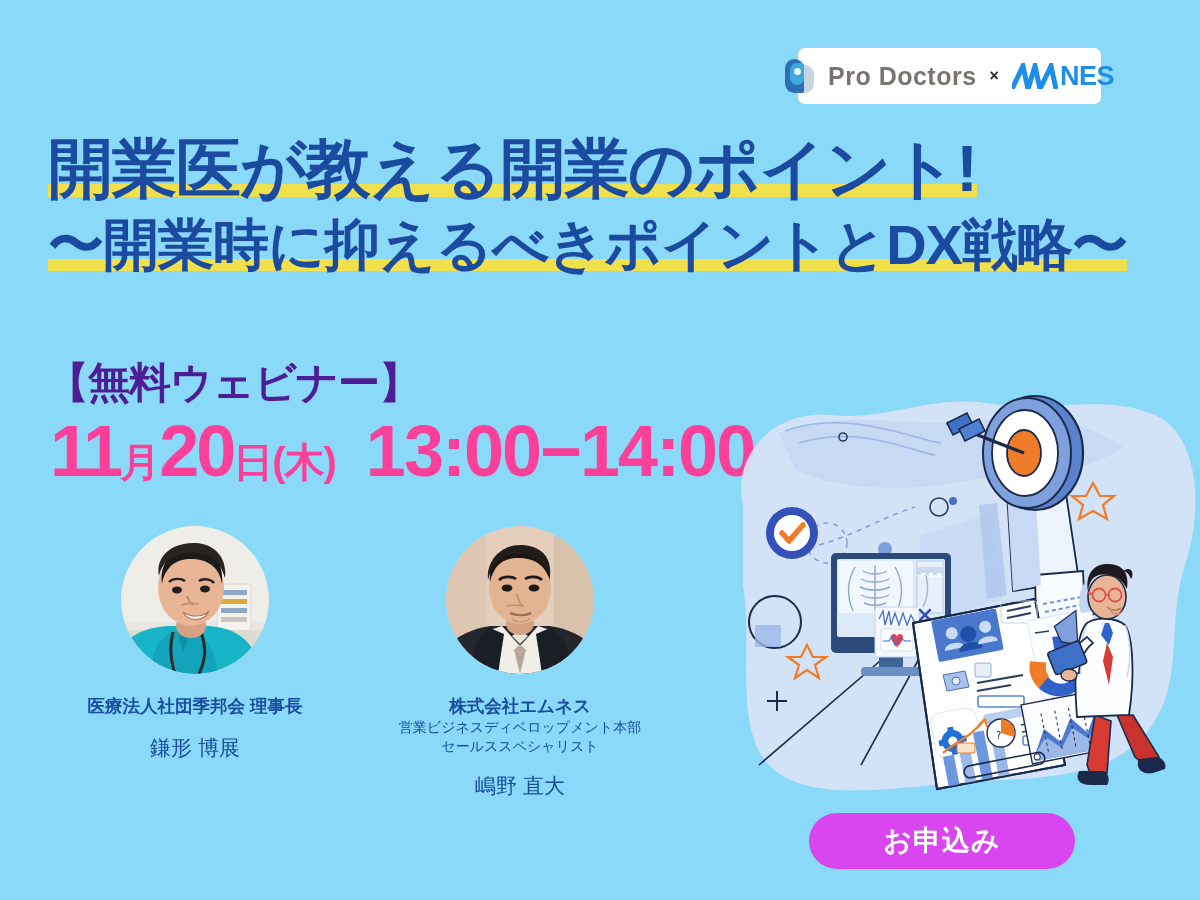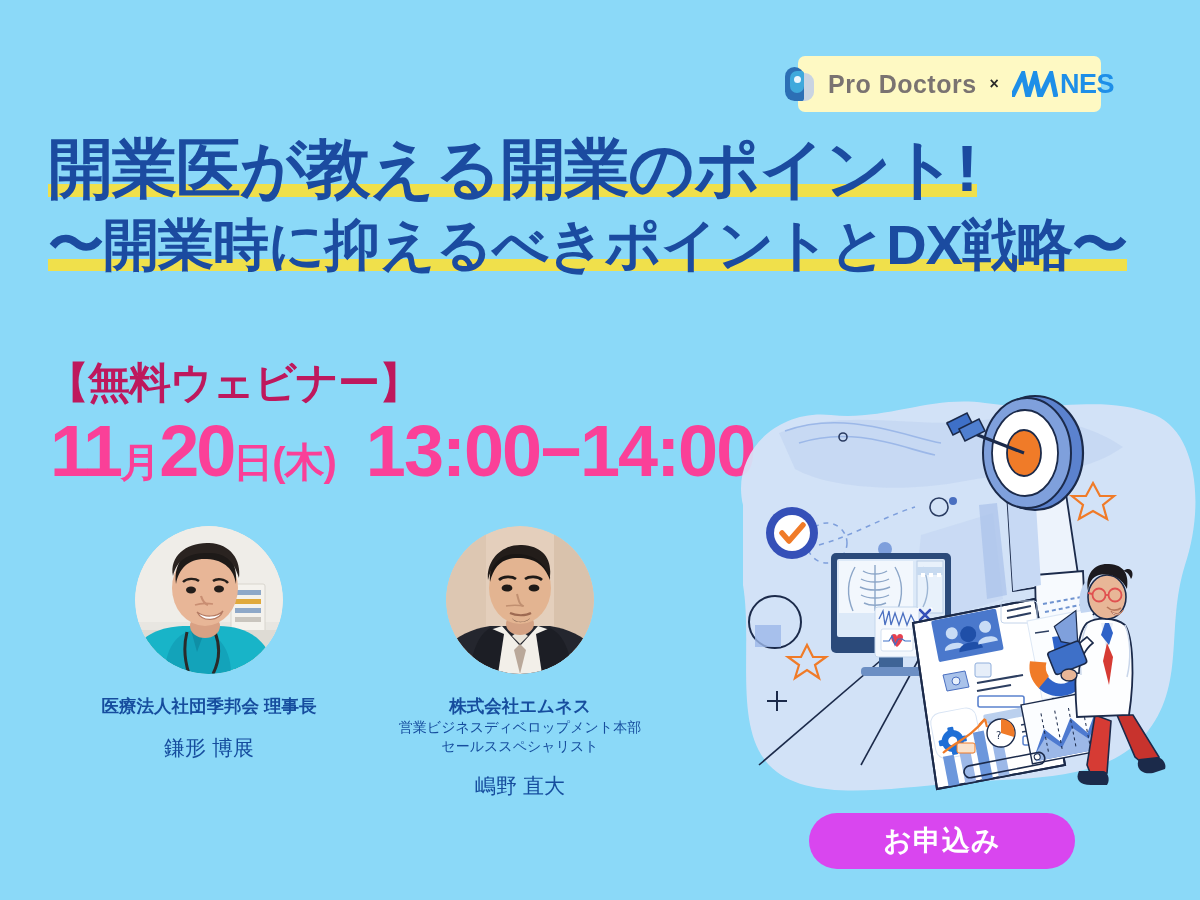--- a/index.html
+++ b/index.html
@@ -6,23 +6,23 @@
   html,body { width:1200px; height:900px; }
   body {
     font-family:"Liberation Sans", sans-serif;
     background:#8BD9F8;
     position:relative;
     overflow:hidden;
   }
 
   
   #logo-bar {
-    position:absolute; left:798px; top:56px;
+    position:absolute; left:798px; top:48px;
     width:303px; height:56px;
-    background:#fef9c3;
+    background:#ffffff;
     border-radius:7px;
     display:flex; align-items:center; justify-content:center; gap:13px;
   }
   #pd-mark { width:30px; height:34px; position:relative; flex:0 0 auto; }
   #pd-mark .b-dark {
     position:absolute; left:0; top:0; width:19px; height:34px;
     background:#2C6FB5; border-radius:10px 10px 3px 10px;
   }
   #pd-mark .b-light {
     position:absolute; left:11px; top:6px; width:18px; height:28px;
@@ -62,37 +62,37 @@
     white-space:nowrap; line-height:1.0;
   }
   #main-title .title-text { font-size:65px; letter-spacing:-1px; }
   #sub-title { margin-top:16px; }
   #sub-title .title-text { font-size:56px; letter-spacing:-1px; }
   #sub-title .title-hl { bottom:2px; height:12px; }
 
   
   #free-label {
     position:absolute; left:47px; top:355px;
-    font-size:42px; font-weight:bold; color:#be185d;
+    font-size:42px; font-weight:bold; color:#4c1d95;
     letter-spacing:-1px; white-space:nowrap;
   }
 
   
   #date-row {
     position:absolute; left:50px; top:418px;
     display:flex; align-items:flex-end; white-space:nowrap;
     color:#FA4098; font-weight:bold;
   }
   .d-big { font-size:72px; line-height:0.92; letter-spacing:-3px; }
   .d-small { font-size:40px; line-height:0.92; padding-bottom:3px; letter-spacing:-1px; }
   #time-part { font-size:72px; line-height:0.92; letter-spacing:-2px; margin-left:30px;text-align:right; }
 
   
   .speaker { position:absolute; text-align:center; width:300px; }
-  #speaker-1 { left:59px; top:526px; }
+  #speaker-1 { left:45px; top:526px; }
   #speaker-2 { left:370px; top:526px; }
   .avatar {
     width:148px; height:148px; border-radius:50%;
     margin:0 auto; overflow:hidden; position:relative;
   }
   .avatar svg { display:block; }
   .sp-org {
     margin-top:20px; color:#164D9E; font-size:17.5px;
     font-weight:bold; line-height:1.38;
   }

